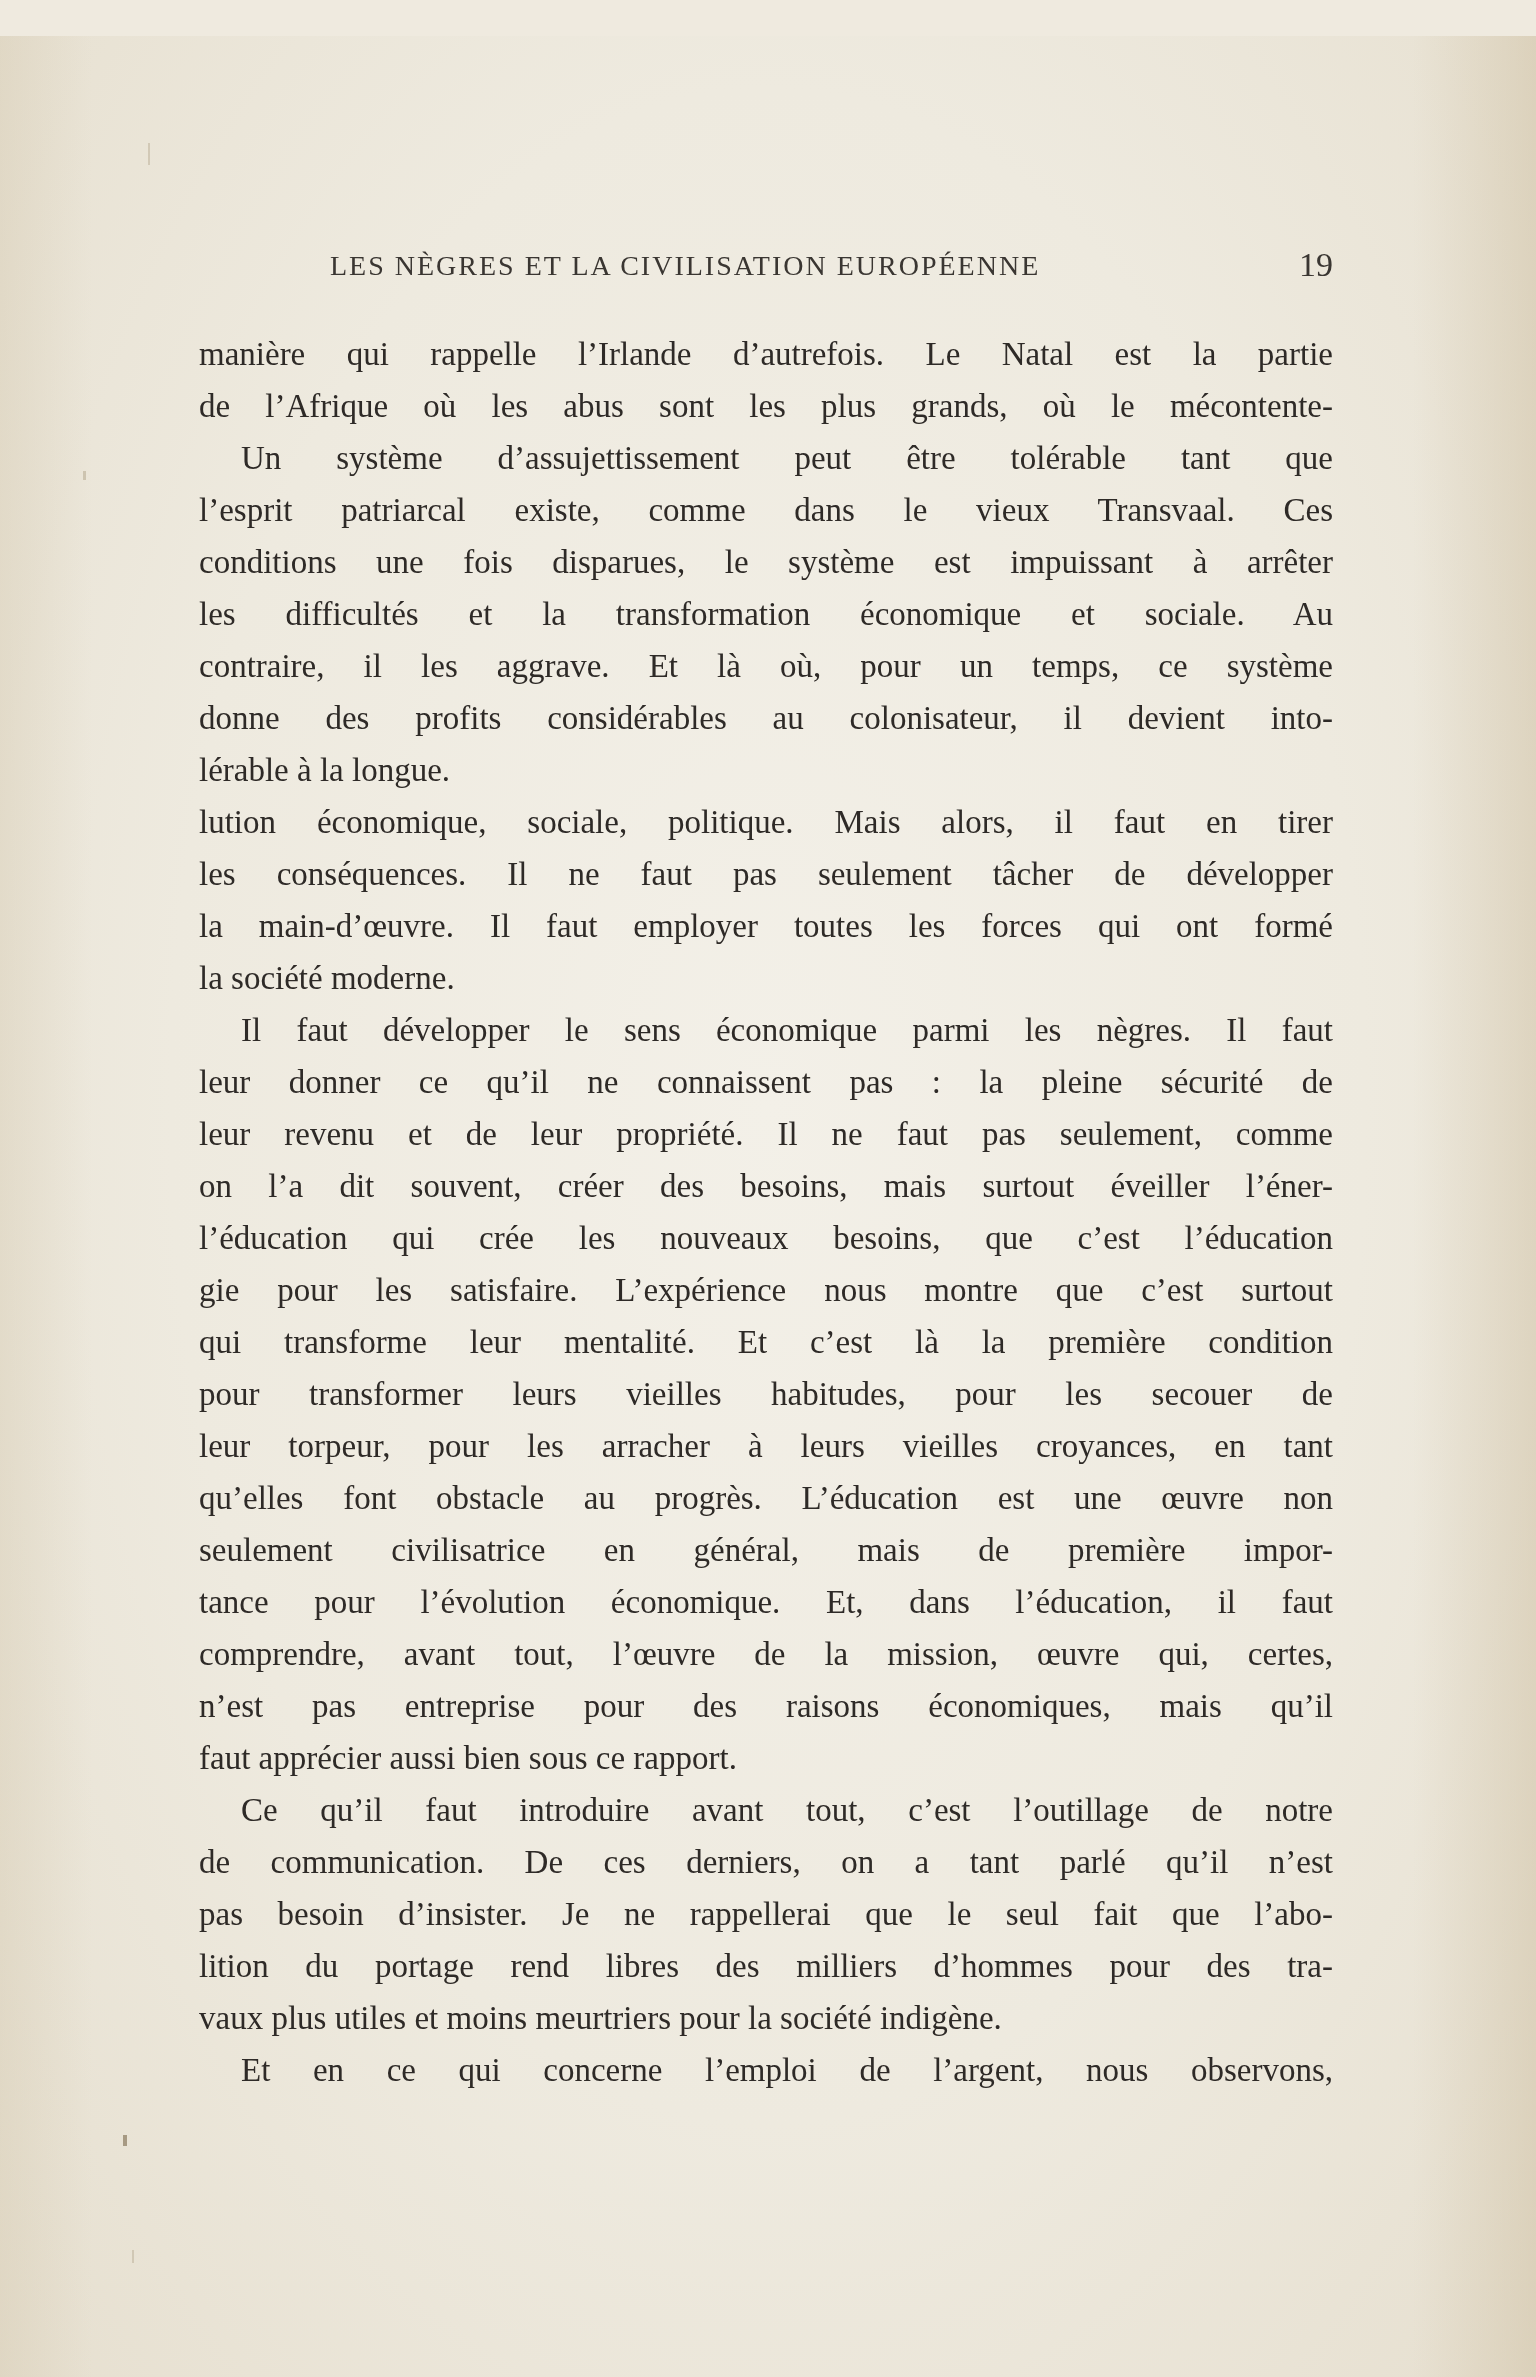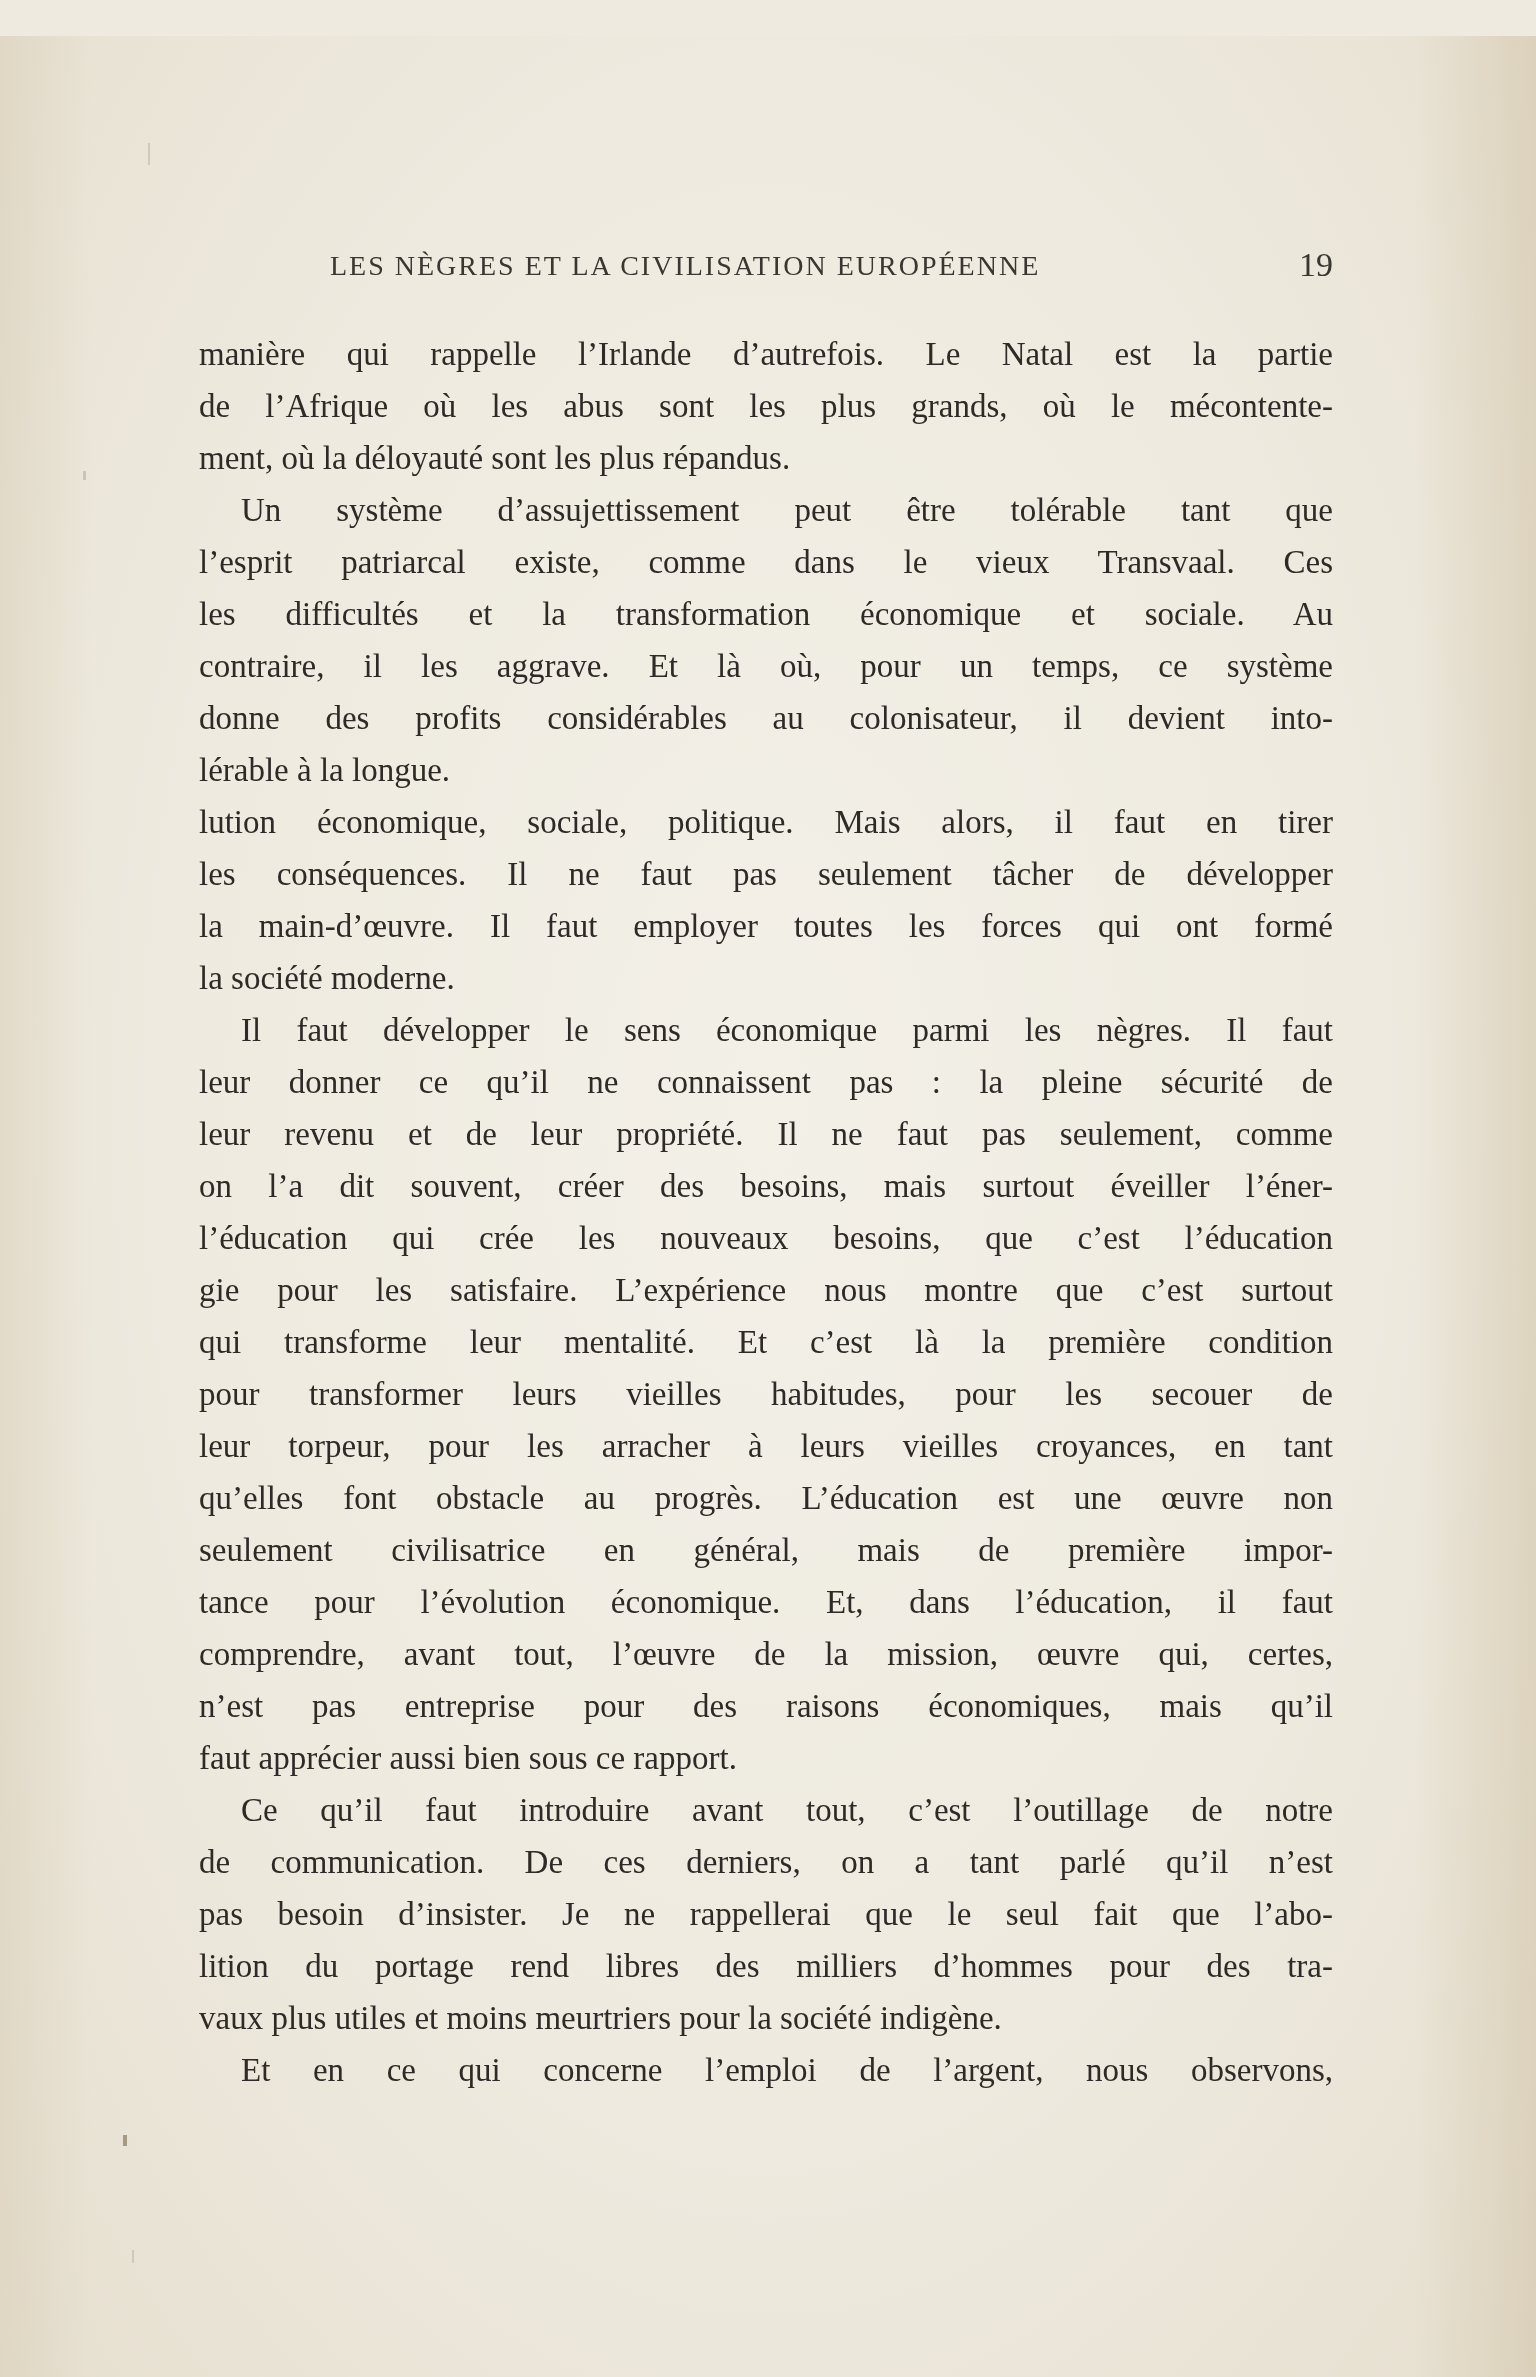--- a/index.html
+++ b/index.html
@@ -96,26 +96,26 @@
   <header class="running-head">
     <span class="running-title">LES NÈGRES ET LA CIVILISATION EUROPÉENNE</span>
     <span class="page-number">19</span>
   </header>
 
   <main class="body-text">
 
     <p>
       <span class="line">manière qui rappelle l’Irlande d’autrefois. Le Natal est la partie</span>
       <span class="line">de l’Afrique où les abus sont les plus grands, où le mécontente-</span>
-      <span class="line last">ment, où la déloyauté sont les plus répandus.</span>
     </p>
 
     <p>
       <span class="line" style="padding-left:42px">Un système d’assujettissement peut être tolérable tant que</span>
       <span class="line">l’esprit patriarcal existe, comme dans le vieux Transvaal. Ces</span>
+      <span class="line">conditions une fois disparues, le système est impuissant à arrêter</span>
       <span class="line">les difficultés et la transformation économique et sociale. Au</span>
       <span class="line">contraire, il les aggrave. Et là où, pour un temps, ce système</span>
       <span class="line">donne des profits considérables au colonisateur, il devient into-</span>
       <span class="line last">lérable à la longue.</span>
     </p>
 
     <p>
       <span class="line">lution économique, sociale, politique. Mais alors, il faut en tirer</span>
       <span class="line">les conséquences. Il ne faut pas seulement tâcher de développer</span>
       <span class="line">la main-d’œuvre. Il faut employer toutes les forces qui ont formé</span>

